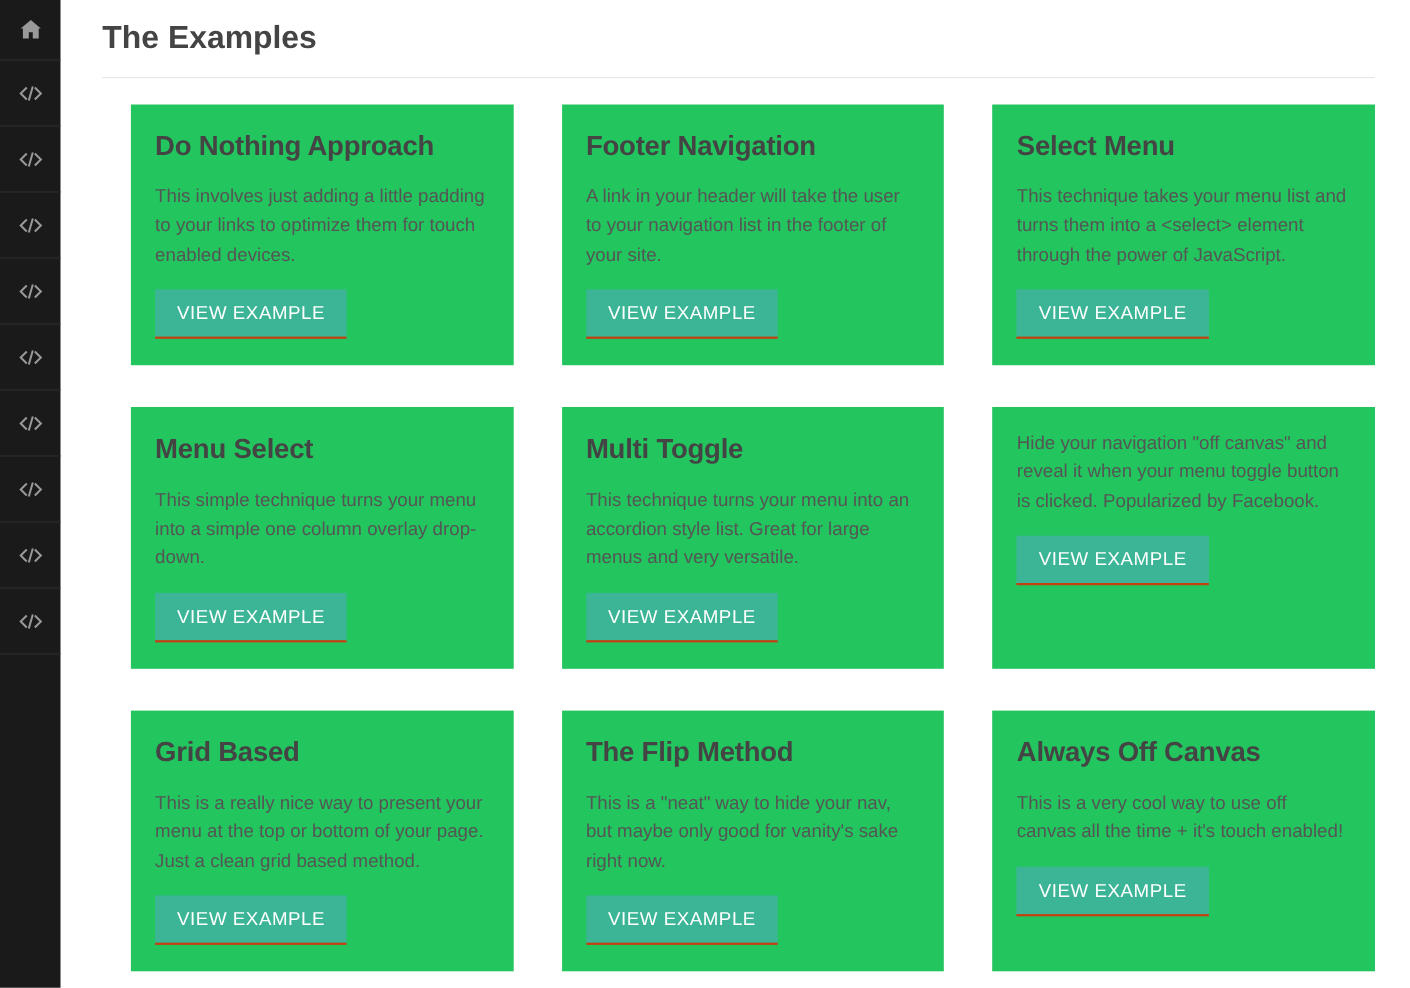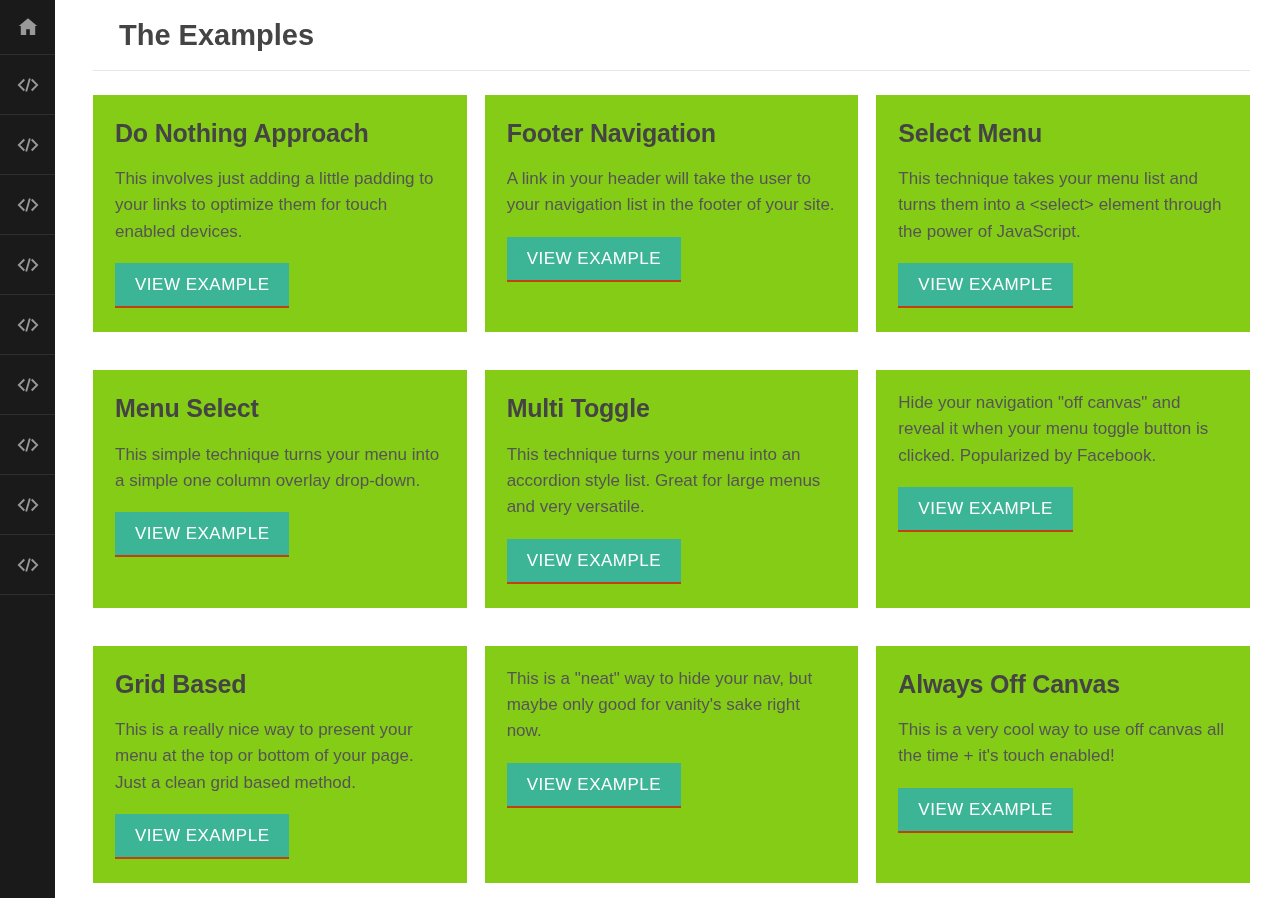--- a/index.html
+++ b/index.html
@@ -31,36 +31,36 @@
   .sidebar-item.home svg { width: 24px; height: 24px; }
   .main {
     flex: 1;
     padding: 14px 32px 32px 38px;
   }
   .page-title {
     font-size: 29px;
     font-weight: 700;
     color: #444444;
     margin-bottom: 12px;
-    margin-left: 26px;
   }
   .divider {
     border: none;
     border-top: 1px solid #e6e6e6;
     margin-bottom: 24px;
   }
   .grid {
     display: grid;
     grid-template-columns: repeat(3, 1fr);
     column-gap: 18px;
     row-gap: 38px;
   }
   .card {
-    background: #84cc16;
+    background: #22c55e;
     padding: 20px 22px 24px 22px;
+    margin-left: 26px;
   }
   .card-title {
     font-size: 25px;
     font-weight: 700;
     color: #444;
     margin-bottom: 14px;
     letter-spacing: -0.2px;
   }
   .card-desc {
     font-size: 17px;
@@ -216,20 +216,21 @@
         <button class="btn">VIEW EXAMPLE</button>
       </div>
 
       <div class="card">
         <h2 class="card-title">Grid Based</h2>
         <p class="card-desc">This is a really nice way to present your menu at the top or bottom of your page. Just a clean grid based method.</p>
         <button class="btn">VIEW EXAMPLE</button>
       </div>
 
       <div class="card">
+        <h2 class="card-title">The Flip Method</h2>
         <p class="card-desc">This is a "neat" way to hide your nav, but maybe only good for vanity's sake right now.</p>
         <button class="btn">VIEW EXAMPLE</button>
       </div>
 
       <div class="card">
         <h2 class="card-title">Always Off Canvas</h2>
         <p class="card-desc">This is a very cool way to use off canvas all the time + it's touch enabled!</p>
         <button class="btn">VIEW EXAMPLE</button>
       </div>
 

